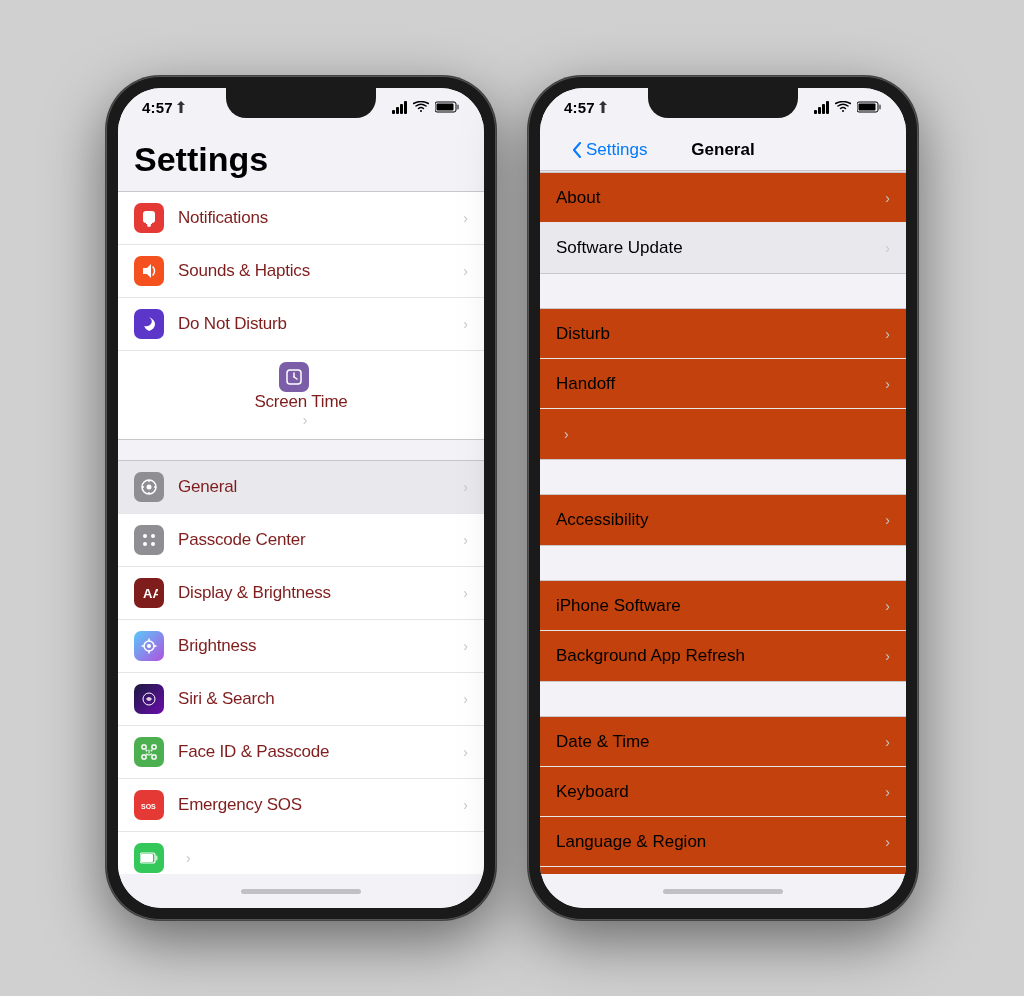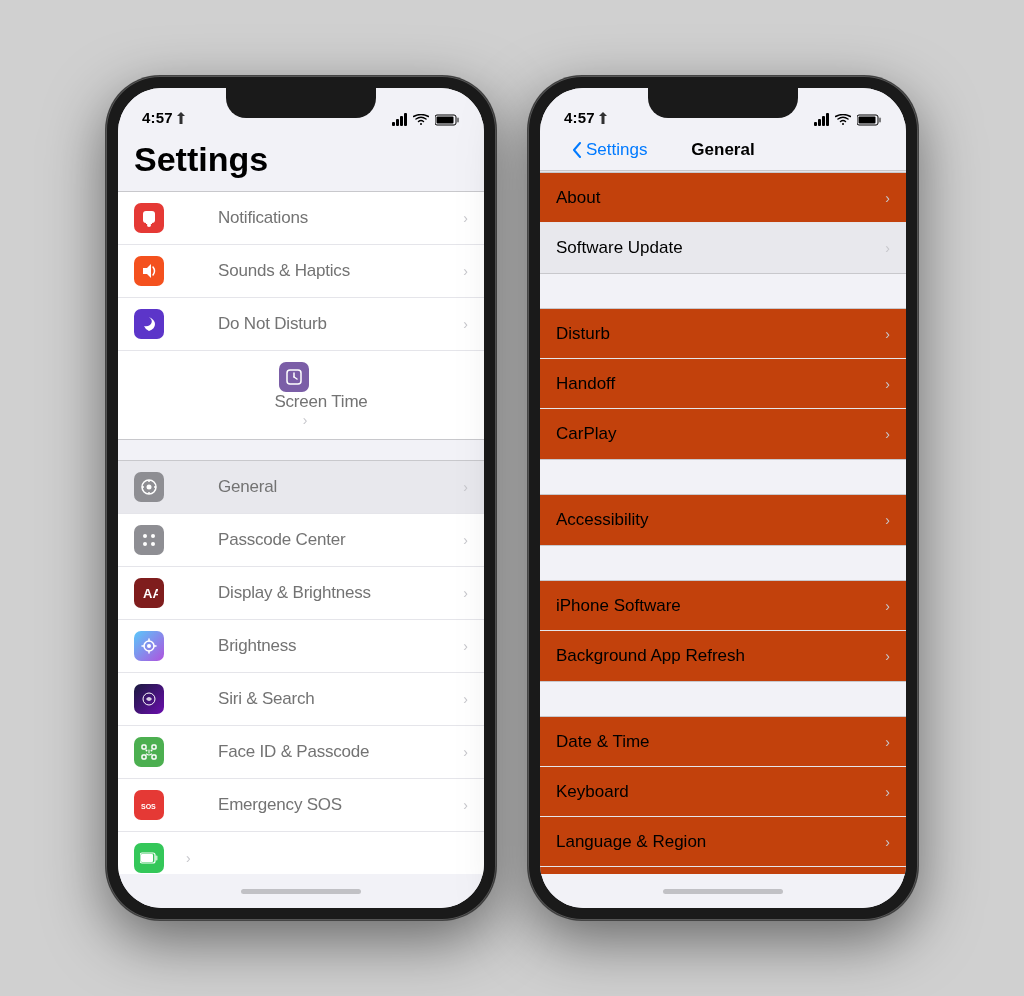--- a/index.html
+++ b/index.html
@@ -50,21 +50,21 @@
       height: 30px;
       background: #1a1a1a;
       border-radius: 0 0 20px 20px;
       z-index: 10;
     }
 
     
     .status-bar {
       height: 44px;
       display: flex;
-      align-items: flex-end;
+      align-items: center;
       justify-content: space-between;
       padding: 0 24px 6px;
       background: #f2f2f7;
       flex-shrink: 0;
     }
 
     .status-time {
       font-size: 15px;
       font-weight: 600;
       letter-spacing: 0.2px;
@@ -161,23 +161,22 @@
       align-items: center;
       justify-content: center;
       flex-shrink: 0;
       font-size: 17px;
       color: white;
     }
 
     .row-label {
       flex: 1;
       font-size: 17px;
-      color: #737373;
+      color: #7f1d1d;
       letter-spacing: -0.2px;
-      margin-left: 40px;
     }
 
     .row-chevron {
       color: #c7c7cc;
       font-size: 14px;
       margin-left: 8px;
     }
 
     
     .bg-red { background: #e53935; }
@@ -502,21 +501,20 @@
       <div class="list-group">
         <div class="plain-row">
           <span class="plain-label">Disturb</span>
           <span class="row-chevron">›</span>
         </div>
         <div class="plain-row">
           <span class="plain-label">Handoff</span>
           <span class="row-chevron">›</span>
         </div>
         <div class="plain-row">
-          <span class="plain-label">CarPlay</span>
           <span class="row-chevron">›</span>
         </div>
       </div>
 
       <div style="height:34px;background:#f2f2f7;"></div>
 
       <div class="list-group">
         <div class="plain-row">
           <span class="plain-label">Accessibility</span>
           <span class="row-chevron">›</span>

